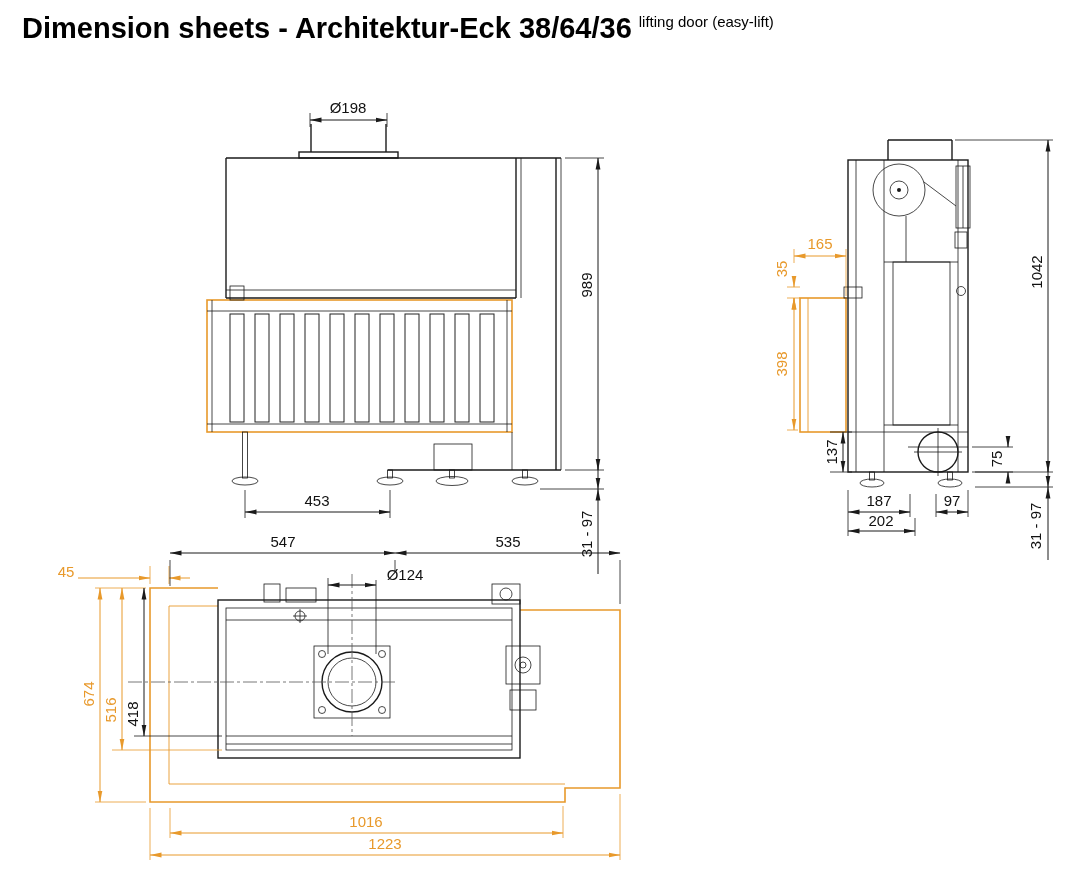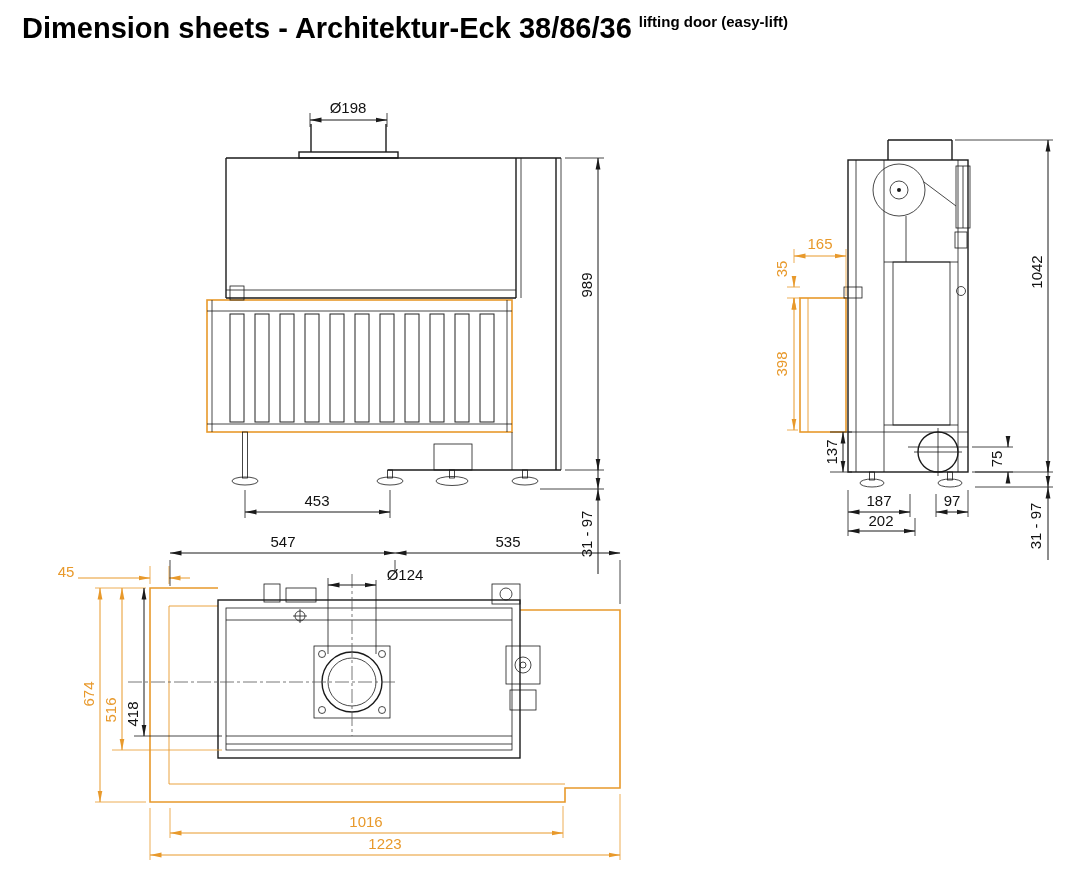--- a/index.html
+++ b/index.html
@@ -1,20 +1,20 @@
 <!DOCTYPE html>
 <html style="--accent: #E8992B; --line: #1a1a1a;"><head>
 <meta charset="utf-8">
 <style>
   * { margin:0; padding:0; box-sizing:border-box; }
   html,body { background:#fff; }
   body { width:1085px; height:891px; font-family:"Liberation Sans","DejaVu Sans",sans-serif; }
   .canvas { position:relative; width:1085px; height:891px; background:#fff; overflow:hidden; }
   .title { position:absolute; left:22px; top:12px; font-size:29px; font-weight:bold; color:#000; white-space:nowrap; }
-  .title .sup { font-size:15px; vertical-align:super; margin-left:7px; font-weight:bold; }
+  .title .sup { font-size:15px; vertical-align:super; margin-left:7px; font-weight:normal; }
   svg.drawing { position:absolute; left:0; top:0; }
 
   
   .pl  { fill:none; stroke:var(--line,#1a1a1a); stroke-width:1.4; }
   .pt  { fill:none; stroke:var(--line,#1a1a1a); stroke-width:0.8; }
   .po  { fill:none; stroke:var(--accent,#E8992B); stroke-width:1.6; }
   .pot { fill:none; stroke:var(--accent,#E8992B); stroke-width:0.9; }
   
   .dl  { fill:none; stroke:var(--line,#1a1a1a); stroke-width:1; }
   .dlo { fill:none; stroke:var(--accent,#E8992B); stroke-width:1; }
@@ -26,21 +26,21 @@
   .dto { font-size:15px; fill:var(--accent,#E8992B); }
   .slat { fill:#fff; stroke:#222; stroke-width:1; }
   #ab path { fill:var(--line,#1a1a1a); }
   #ao path { fill:var(--accent,#E8992B); }
 </style>
 </head>
 <body>
 
 <div class="canvas">
 
-  <h1 class="title"><span>Dimension sheets - Architektur-Eck 38/86/36</span><span class="sup">lifting door (easy-lift)</span></h1>
+  <h1 class="title"><span>Dimension sheets - Architektur-Eck 38/64/36</span><span class="sup">lifting door (easy-lift)</span></h1>
 
   <svg class="drawing" width="1085" height="891" viewBox="0 0 1085 891" xmlns="http://www.w3.org/2000/svg">
     <defs>
       <marker id="ab" viewBox="0 0 12 6" refX="11.5" refY="3" markerWidth="12" markerHeight="6" orient="auto-start-reverse" markerUnits="userSpaceOnUse">
           <path d="M0,0.6 L12,3 L0,5.4 Z"></path>
         </marker>
       <marker id="ao" viewBox="0 0 12 6" refX="11.5" refY="3" markerWidth="12" markerHeight="6" orient="auto-start-reverse" markerUnits="userSpaceOnUse">
           <path d="M0,0.6 L12,3 L0,5.4 Z"></path>
         </marker>
     </defs>

